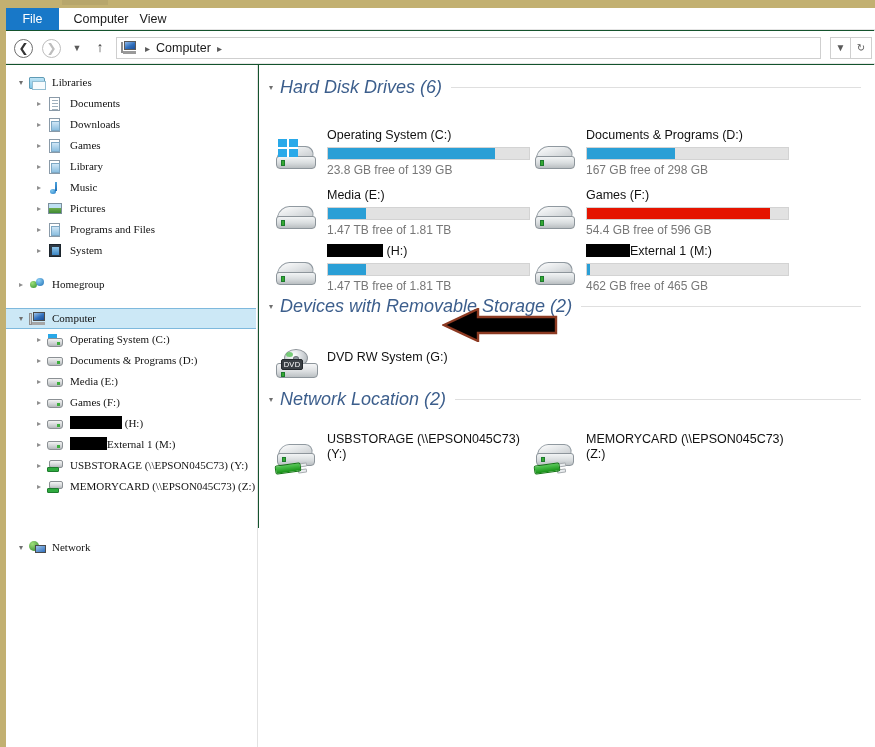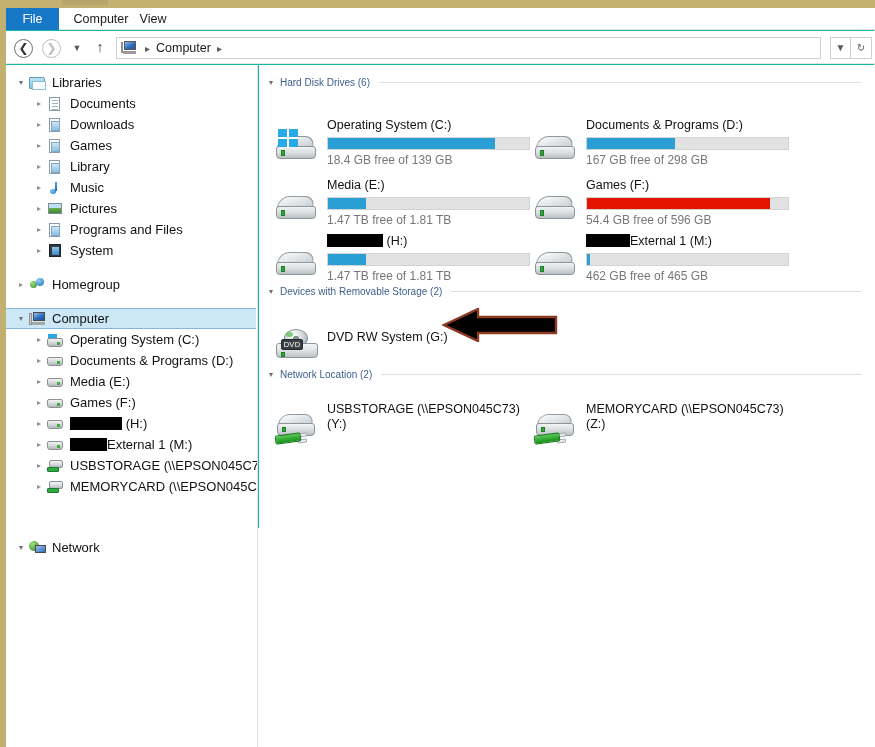--- a/index.html
+++ b/index.html
@@ -6,21 +6,21 @@
   html, body {
     margin: 0; padding: 0;
     width: 875px; height: 747px;
     overflow: hidden;
     background: #ffffff;
     font-family: "Liberation Sans", sans-serif;
   }
   #app {
     position: relative;
     width: 875px; height: 528px;
-    background: #14b8a6;
+    background: #14532d;
   }
 
   
   .top-strip {
     position: absolute; left: 0; top: 0;
     width: 875px; height: 8px;
     background: #c2b071;
   }
   .top-strip-sliver {
     position: absolute; left: 62px; top: 0px;
@@ -186,22 +186,23 @@
     font-size: 8px;
     color: #8d8d8d;
     line-height: 21px;
   }
   .tw.open { color: #6f6f6f; }
   .ticon {
     width: 19px; min-width: 19px; height: 16px;
     position: relative; margin-right: 5px;
   }
   .tlabel {
-    font-size: 13px; color: #111;
+    font-size: 11px; color: #111;
     line-height: 21px;
+    font-family: Liberation Serif, serif;
   }
   .tgap { height: 13px; }
 
   
   .redact {
     display: inline-block;
     background: #000000;
     height: 13px;
     vertical-align: -2px;
   }
@@ -375,24 +376,25 @@
     position: relative;
     margin: 0 0 0 0;
     display: flex; align-items: center;
     padding-left: 5px;
   }
   .group .gtw {
     width: 14px; font-size: 8px; color: #6f6f6f;
     text-align: center;
   }
   .ghead {
-    font-size: 10px;
+    font-size: 18px;
     color: #3c5e8c;
     white-space: nowrap;
     padding-left: 2px;
+    font-style: italic;
   }
   .grule {
     flex: 1; height: 1px;
     background: #dfdfdf;
     margin-left: 9px; margin-right: 14px;
   }
 
   
   .tiles { position: relative; }
   .tile {
@@ -791,21 +793,21 @@
               <span class="top"></span>
               <span class="body"></span>
               <span class="led"></span>
               <span class="winlogo"></span>
             </span>
         </span>
         <span class="tname">Operating System (C:)</span>
         <span class="bar">
           <span class="fill" style="width:83%; background:#2a9fd6; display:block"></span>
         </span>
-        <span class="tfree">18.4 GB free of 139 GB</span>
+        <span class="tfree">23.8 GB free of 139 GB</span>
       </div>
 
       <div class="tile" style="left:273px; top:30px">
         <span class="icon-wrap">
           <span class="bigdrive">
               <span class="top"></span>
               <span class="body"></span>
               <span class="led"></span>
             </span>
         </span>

